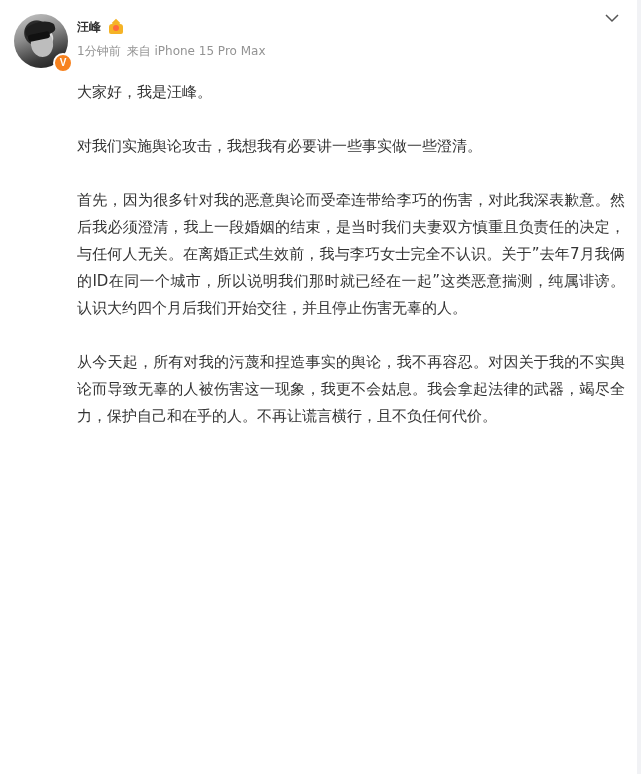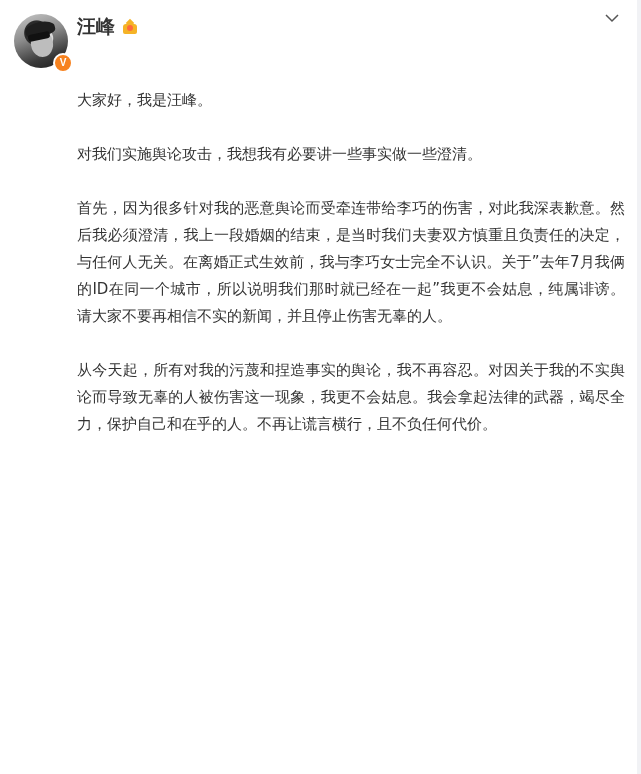--- a/index.html
+++ b/index.html
@@ -45,21 +45,21 @@
     position: absolute; left: 39px; top: 39px; width: 16px; height: 16px;
     border-radius: 50%; background: #f7821f; border: 2px solid #ffffff;
     color: #fff; font-size: 10px; font-weight: bold; line-height: 16px; text-align: center;
     font-family: "Liberation Sans", sans-serif;
   }
   .username-row {
     position: absolute; left: 77px; top: 16px; height: 22px;
     display: flex; align-items: center;
   }
   .username {
-    font-size: 19px; font-weight: bold; color: #333;
+    font-size: 12px; font-weight: bold; color: #333;
   }
   .crown-icon {
     margin-left: 7px; width: 16px; height: 14px; position: relative;
   }
   .crown-icon .base {
     position: absolute; left: 1px; top: 4px; width: 14px; height: 10px;
     background: #f5b326; border-radius: 3px 3px 2px 2px;
   }
   .crown-icon .gem {
     position: absolute; left: 5px; top: 5px; width: 6px; height: 6px;
@@ -76,21 +76,21 @@
   }
   .collapse-chevron {
     position: absolute; left: 604px; top: 10px; width: 16px; height: 14px;
     cursor: pointer;
   }
   .content {
     position: absolute; left: 77px; top: 71px; width: 548px;
     font-size: 15px; line-height: 27px; color: #333333;
   }
   .content p {
-    margin: 16px 0 27px 0;
+    margin: 8px 0 27px 0;
     text-align: justify;
   }
   .content p:last-child { margin-bottom: 0; }
 </style>
 </head>
 <body>
 
 <div class="post">
 
   <div class="avatar-wrap">
@@ -104,29 +104,33 @@
 
   <div class="username-row">
     <span class="username">汪峰</span>
     <span class="crown-icon">
       <span class="peak"></span>
       <span class="base"></span>
       <span class="gem"></span>
     </span>
   </div>
 
+  <div class="meta-row">
+    <span>1分钟前</span>
+    <span>来自 iPhone 15 Pro Max</span>
+  </div>
 
   <div class="collapse-chevron">
     <svg width="16" height="14" viewBox="0 0 16 14">
       <polyline points="2,4 8,10 14,4" fill="none" stroke="#555" stroke-width="1.5"></polyline>
     </svg>
   </div>
 
   <div class="content">
     <p>大家好，我是汪峰。</p>
     <p>对我们实施舆论攻击，我想我有必要讲一些事实做一些澄清。</p>
-    <p>首先，因为很多针对我的恶意舆论而受牵连带给李巧的伤害，对此我深表歉意。然后我必须澄清，我上一段婚姻的结束，是当时我们夫妻双方慎重且负责任的决定，与任何人无关。在离婚正式生效前，我与李巧女士完全不认识。关于”去年7月我俩的ID在同一个城市，所以说明我们那时就已经在一起”我更不会姑息，纯属诽谤。请大家不要再相信不实的新闻，并且停止伤害无辜的人。</p>
+    <p>首先，因为很多针对我的恶意舆论而受牵连带给李巧的伤害，对此我深表歉意。然后我必须澄清，我上一段婚姻的结束，是当时我们夫妻双方慎重且负责任的决定，与任何人无关。在离婚正式生效前，我与李巧女士完全不认识。关于”去年7月我俩的ID在同一个城市，所以说明我们那时就已经在一起”这类恶意揣测，纯属诽谤。认识大约四个月后我们开始交往，并且停止伤害无辜的人。</p>
     <p>从今天起，所有对我的污蔑和捏造事实的舆论，我不再容忍。对因关于我的不实舆论而导致无辜的人被伤害这一现象，我更不会姑息。我会拿起法律的武器，竭尽全力，保护自己和在乎的人。不再让谎言横行，且不负任何代价。</p>
 
   </div>
 </div>
 
 <div class="right-strip"></div>
 
 </body></html>

